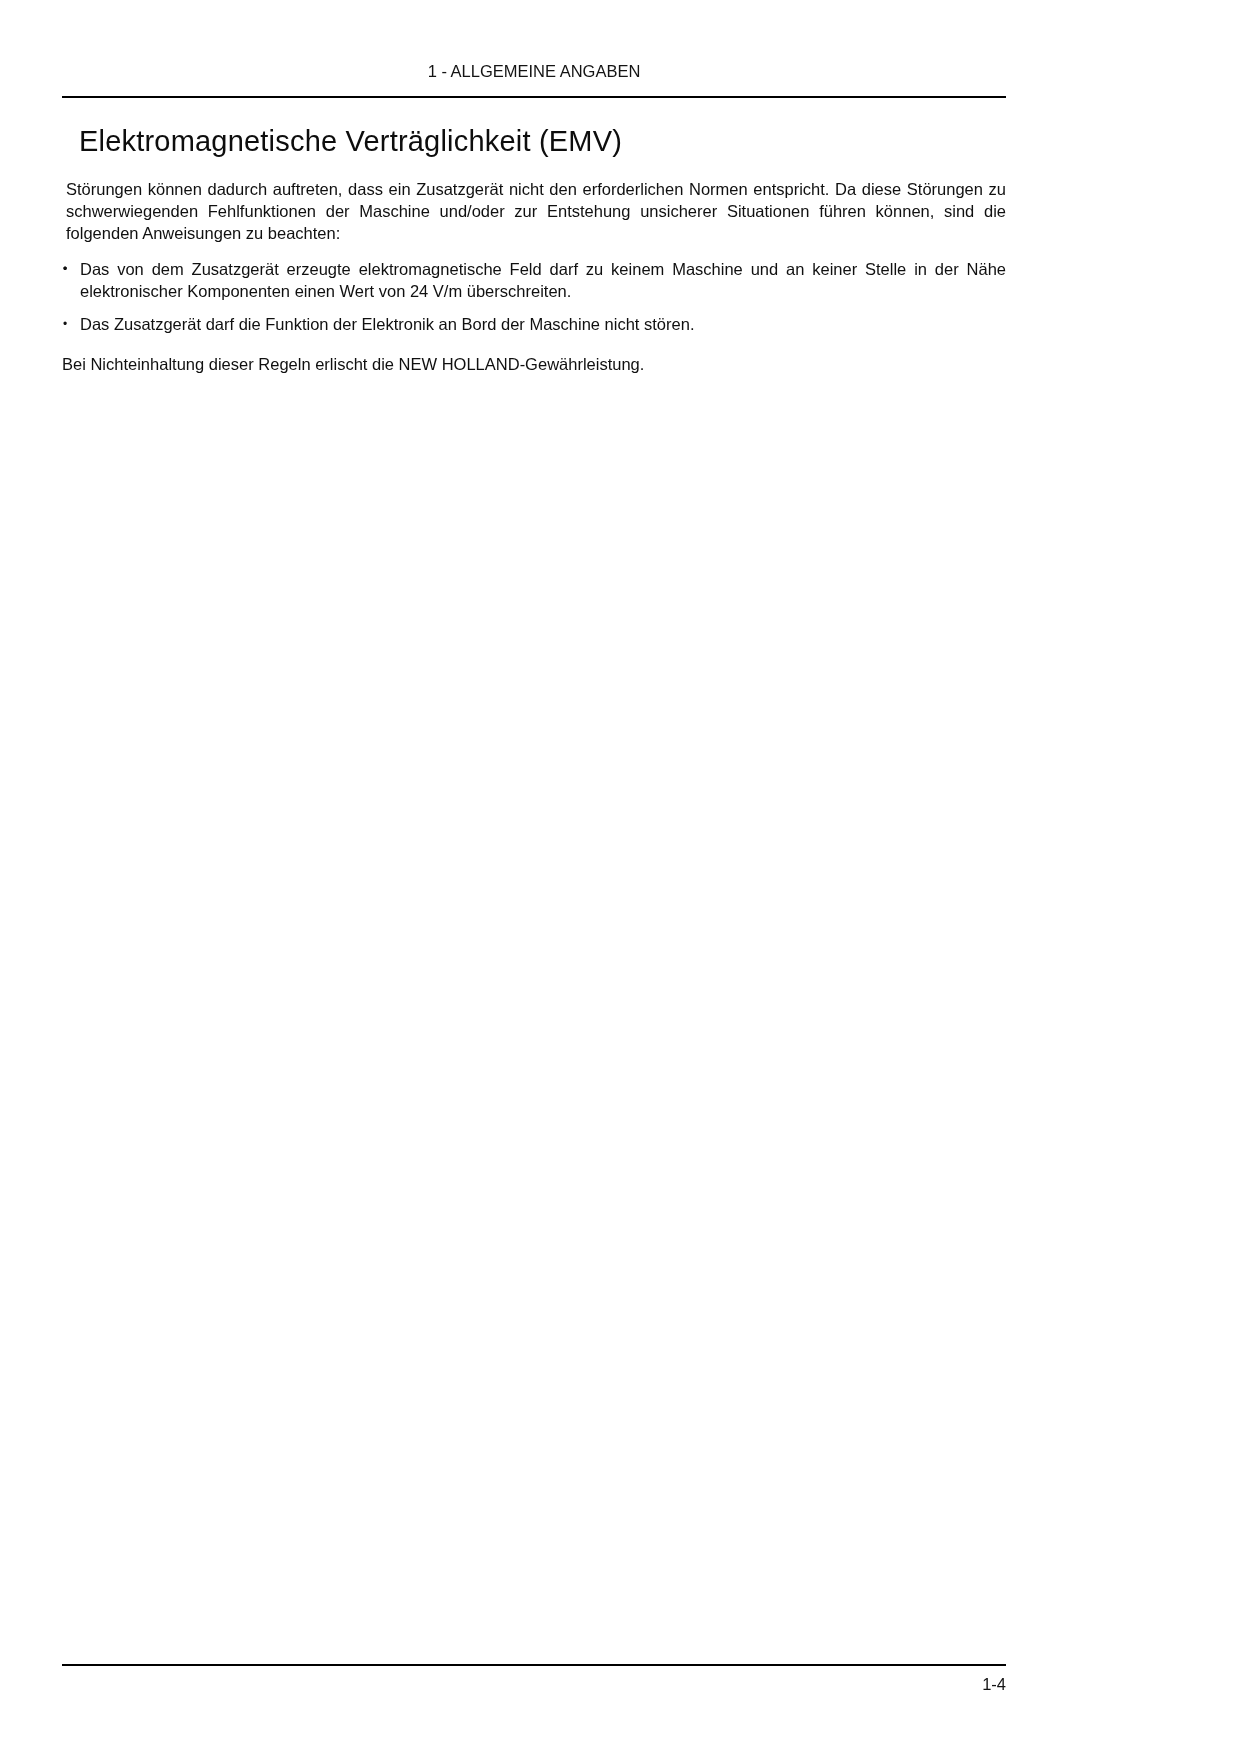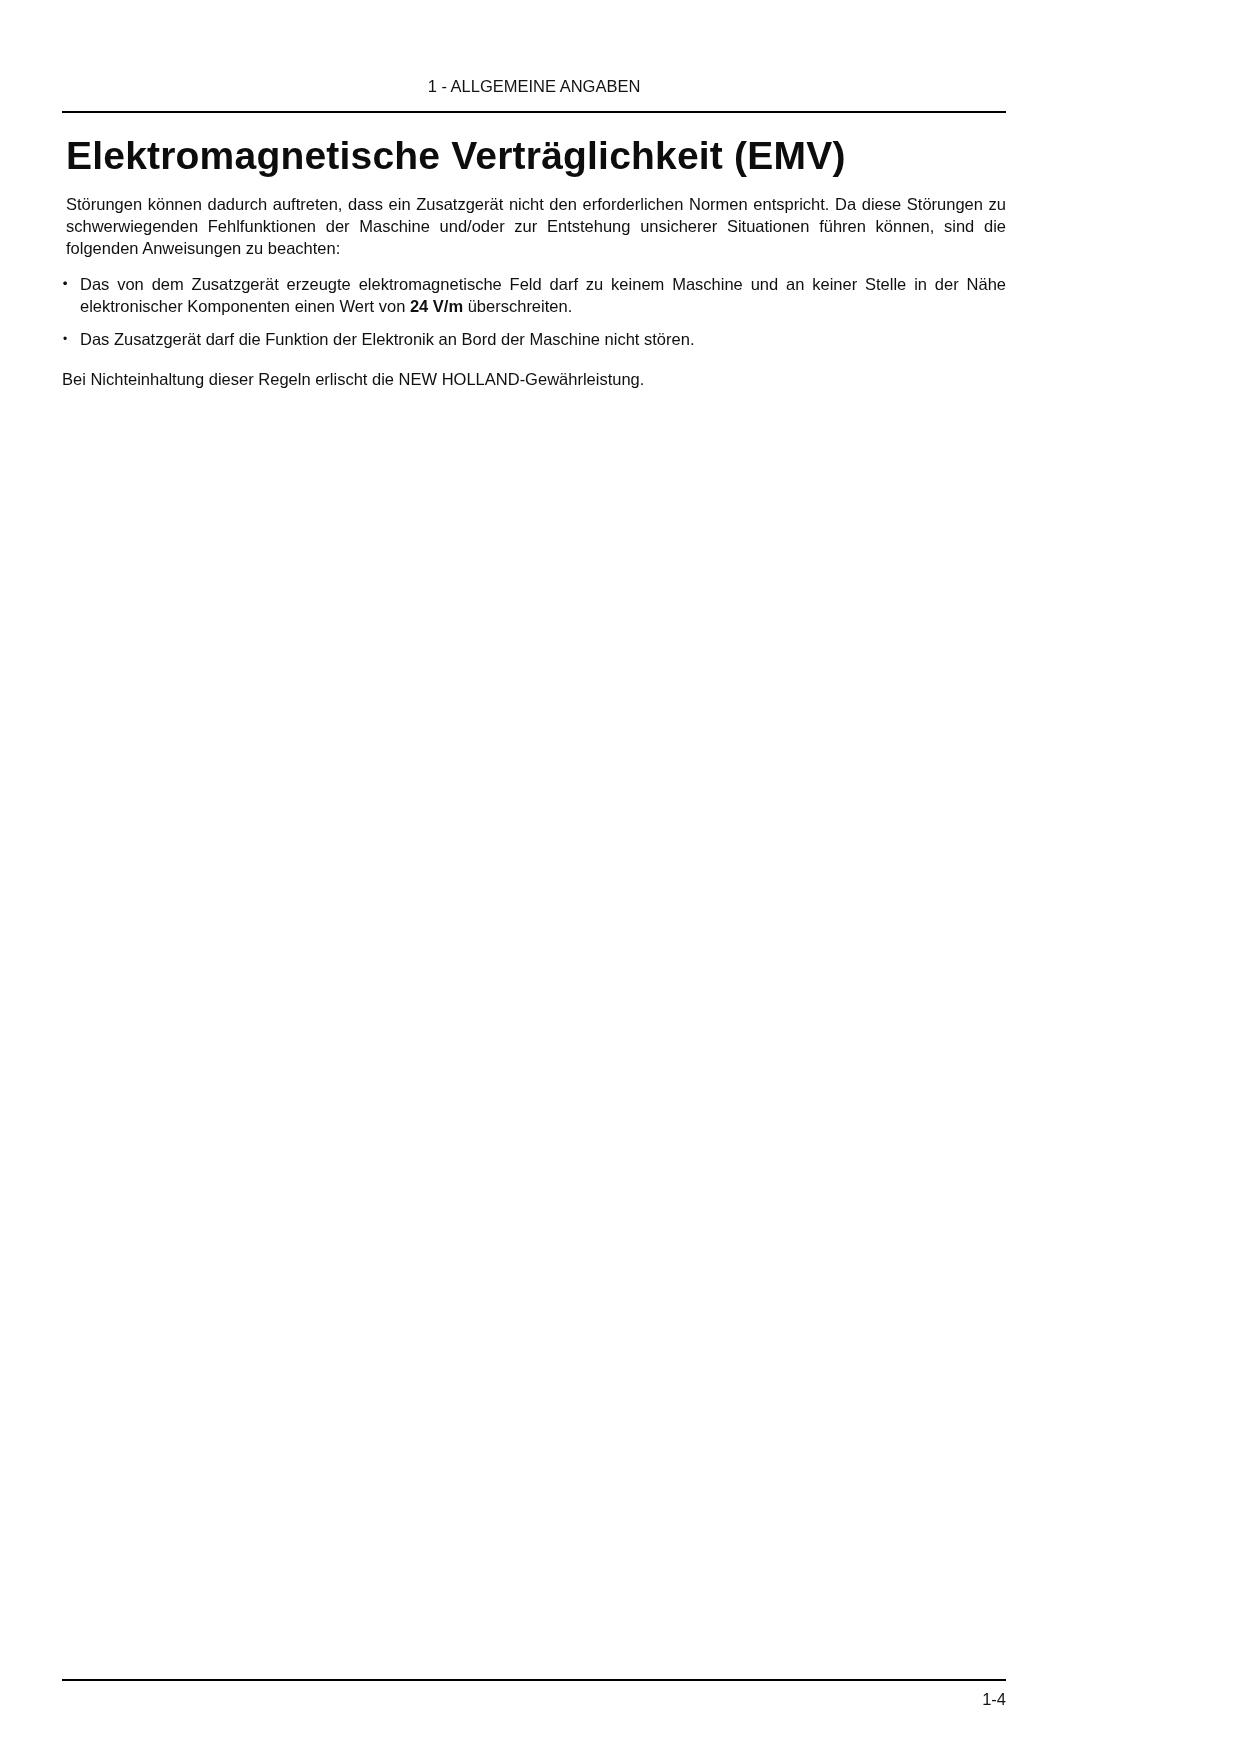--- a/index.html
+++ b/index.html
@@ -11,41 +11,41 @@
     width: 1241px;
     height: 1754px;
     position: relative;
     font-family: "Liberation Sans", sans-serif;
     color: #111111;
     -webkit-font-smoothing: antialiased;
   }
   .page {
     position: absolute;
     left: 62px;
-    top: 16px;
+    top: 1px;
     width: 944px;
     height: 1338px;
   }
   .running-header {
     margin-top: 60px;
     text-align: center;
     font-size: 16.5px;
     line-height: 20px;
     color: #141414;
   }
   .header-rule {
     border: none;
     border-top: 2px solid #000000;
     margin: 15px 0 0 0;
     height: 0;
   }
   .doc-title {
-    margin: 24px 0 18px 4px;
-    font-size: 39px;
-    font-weight: 700;
+    margin: 24px 0 18px 17px;
+    font-size: 29px;
+    font-weight: 400;
     line-height: 38px;
     color: #0d0d0d;
     letter-spacing: 0.2px;
   }
   .body-text {
     font-size: 16.5px;
     line-height: 22px;
     text-align: justify;
     color: #101010;
   }
@@ -64,21 +64,21 @@
   }
   .bullet-marker {
     position: absolute;
     left: 1px;
     top: 0;
     font-size: 12px;
     line-height: 22px;
     color: #101010;
   }
   .bold {
-    font-weight: 700;
+    font-weight: 400;
     margin-top: 48px;
   }
   .closing {
     margin: 18px 0 8px 0;
   }
   .footer {
     position: absolute;
     left: 0;
     top: 1663px;
     width: 944px;

